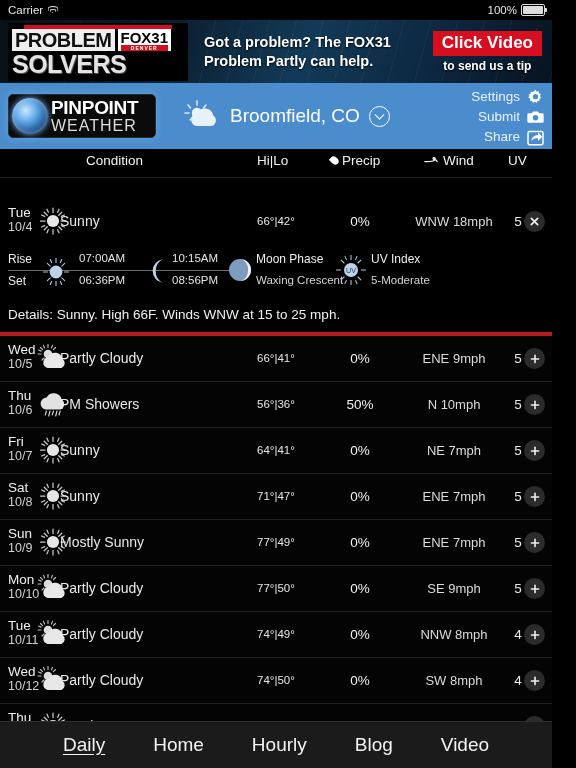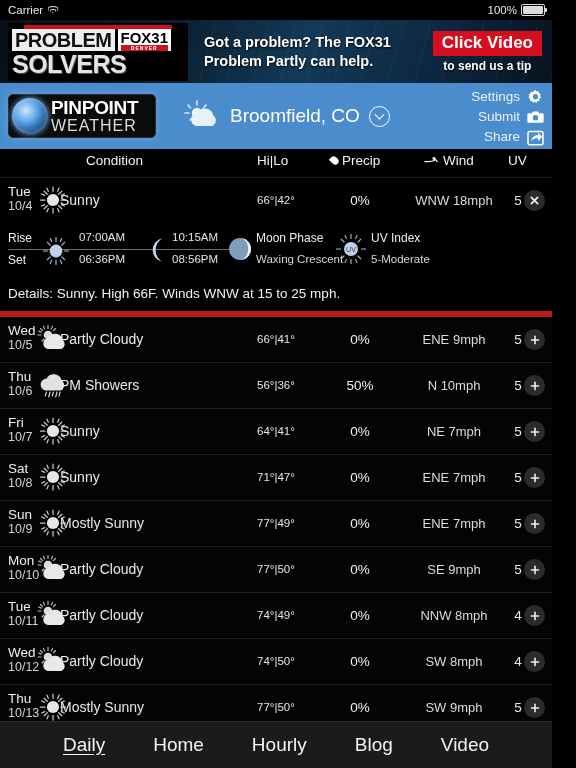--- a/index.html
+++ b/index.html
@@ -98,21 +98,21 @@
   .c-cond{left:86px;}
   .c-hilo{left:257px;}
   .c-prec{left:331px;display:flex;align-items:center;gap:4px;}
   .c-wind{left:424px;display:flex;align-items:center;gap:5px;}
   .c-uv{left:508px;}
   .drop{
     width:7px;height:9px;background:#fff;border-radius:0 50% 50% 50%;transform:rotate(-45deg);display:inline-block;flex:0 0 7px;
   }
 
   
-  .list{flex:1 1 auto;overflow:hidden;background:#000;position:relative;}
+  .list{flex:1 1 auto;overflow:hidden;background:#000;position:relative;margin-top:21px;}
 
   .row{
     height:45px;position:relative;border-bottom:1px solid #202020;cursor:pointer;
     background:#040404;
   }
   .row.sel{background:#000;border-bottom:none;}
   .r-date{position:absolute;left:8px;top:6px;line-height:15px;}
   .r-day{font-size:13.5px;color:#efefef;display:block;}
   .r-dat{font-size:12.5px;color:#d2d2d2;display:block;}
   .r-ico{position:absolute;left:36px;top:7px;width:34px;height:30px;}
@@ -140,21 +140,21 @@
   .sun-sm{position:absolute;left:40px;top:13px;}
   .moon-sm{position:absolute;left:148px;top:14px;}
   .mphase{position:absolute;left:228px;top:13px;}
   .mphase-lbl{position:absolute;left:256px;top:8px;font-size:12px;color:#ededed;}
   .mphase-val{position:absolute;left:256px;top:30px;font-size:11.5px;color:#d6d6d6;}
   .uvbox{position:absolute;left:335px;top:10px;}
   .uv-lbl{position:absolute;left:371px;top:8px;font-size:12px;color:#ededed;}
   .uv-val{position:absolute;left:371px;top:30px;font-size:11.5px;color:#d6d6d6;}
 
   .details-txt{
-    display:flex;padding:6px 8px 8px;border-bottom:6px solid #b91c1c;gap:14px;
+    display:flex;padding:6px 8px 8px;border-bottom:4px solid #b91c1c;gap:14px;
   }
   .details-txt div{flex:1;font-size:13.5px;line-height:19px;color:#f0f0f0;}
 
   
   .tabbar{
     flex:0 0 46px;height:46px;background:#1b1b1b;display:flex;align-items:center;
     justify-content:center;gap:0;border-top:1px solid #2d2d2d;
   }
   .tab{font-size:19px;color:#f2f2f2;padding:0 24px;cursor:pointer;white-space:nowrap;}
   .tab.active{text-decoration:underline;text-underline-offset:3px;}

